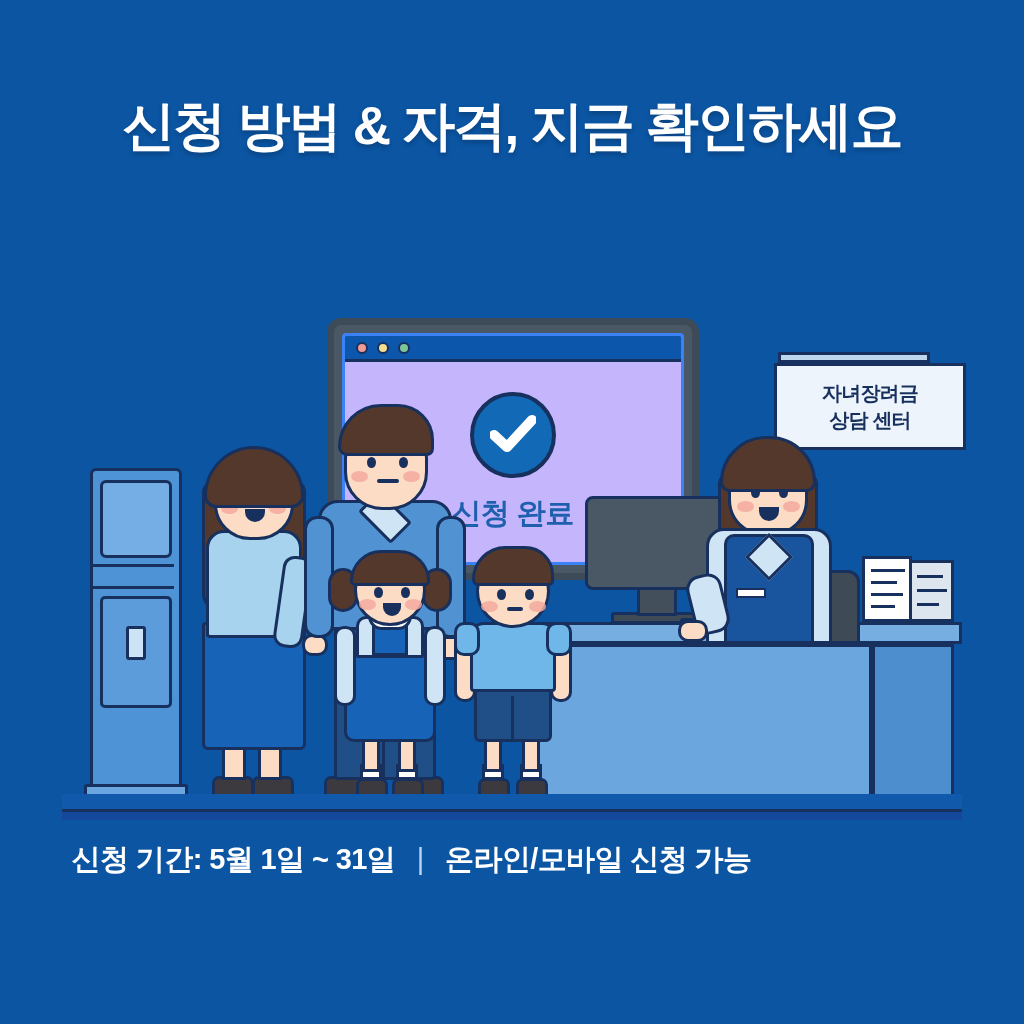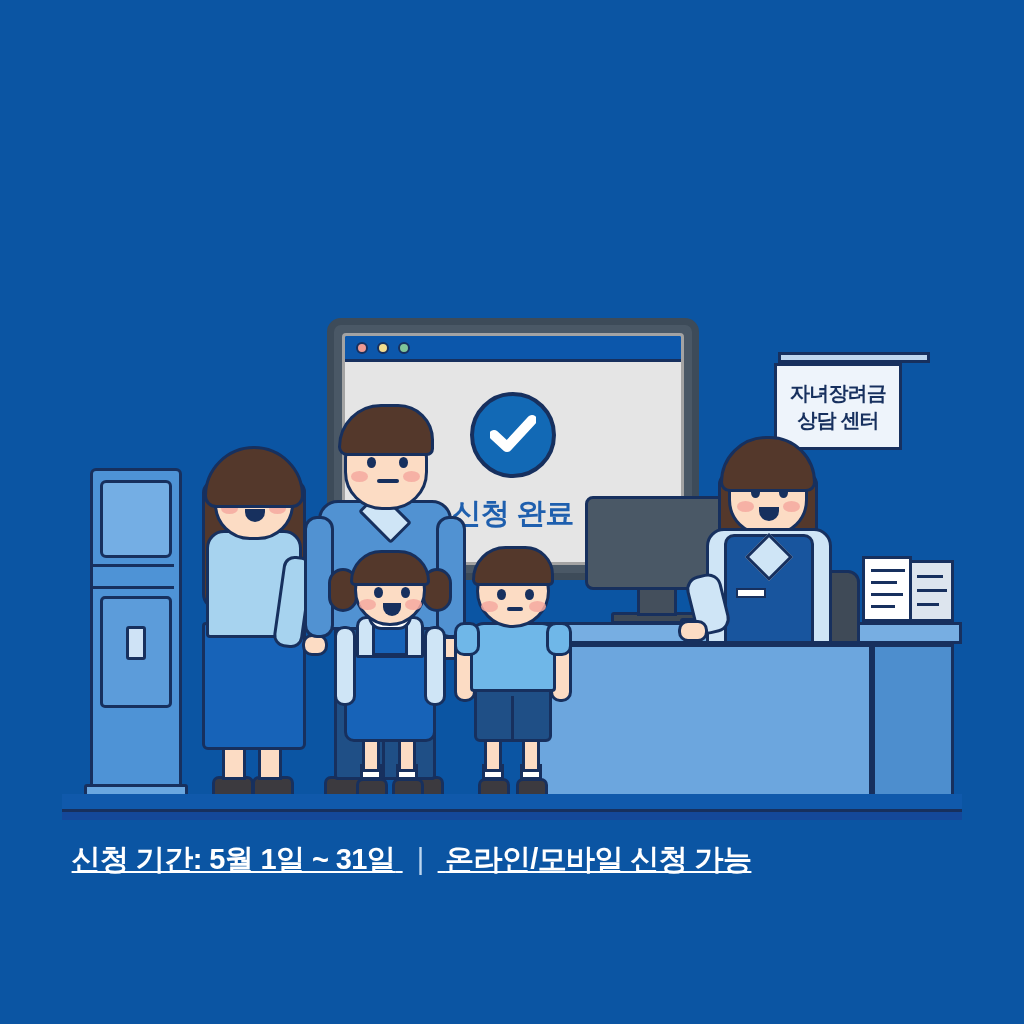--- a/index.html
+++ b/index.html
@@ -60,21 +60,21 @@
   }
 
   
   .screen{
     position:absolute;left:265px;top:18px;width:372px;height:262px;
     background:#4a5866;border:7px solid #3d4b59;border-radius:14px;
     box-sizing:border-box;
   }
   .screen .inner{
     position:absolute;left:8px;top:8px;right:8px;bottom:8px;
-    background:#e5e5e5;border:3px solid #a3a3a3;border-radius:4px;
+    background:#c4b5fd;border:3px solid #3b82f6;border-radius:4px;
     overflow:hidden;
   }
   .screen .titlebar{
     position:absolute;left:0;top:0;width:100%;height:26px;
     background:#0c57ab;border-bottom:3px solid #17305e;
     display:flex;align-items:center;gap:9px;padding-left:11px;box-sizing:border-box;
   }
   .dot{width:12px;height:12px;border-radius:50%;border:2px solid #17305e;box-sizing:border-box;}
   .dot.r{background:#ef9a92;}
   .dot.y{background:#f3dd8e;}
@@ -93,21 +93,21 @@
     color:#1e5fae;font-size:29px;font-weight:bold;letter-spacing:-.5px;
   }
 
   
   .sign{position:absolute;left:712px;top:52px;width:160px;height:98px;}
   .sign .bar{
     position:absolute;left:4px;top:0;width:152px;height:11px;
     background:#bed6ee;border:3px solid #17305e;box-sizing:border-box;
   }
   .sign .board{
-    position:absolute;left:0;top:11px;width:128px;height:87px;
+    position:absolute;left:0;top:11px;width:192px;height:87px;
     background:#eef4fb;border:3px solid #17305e;box-sizing:border-box;
     display:flex;flex-direction:column;align-items:center;justify-content:center;
     color:#17305e;font-size:20px;font-weight:bold;line-height:1.35;letter-spacing:-.8px;
   }
 
   
   .desk{position:absolute;left:452px;bottom:22px;width:448px;height:176px;}
   .desk .top{
     position:absolute;left:0;top:0;width:448px;height:22px;
     background:#77aee2;border:3px solid #17305e;box-sizing:border-box;
@@ -235,39 +235,39 @@
   .clerk .hairtop{position:absolute;left:36px;bottom:152px;width:96px;height:56px;background:#54382b;border:3px solid #17305e;box-sizing:border-box;border-radius:48px 48px 10px 10px;}
   .clerk .hairL{position:absolute;left:34px;bottom:96px;width:28px;height:76px;background:#54382b;border:3px solid #17305e;box-sizing:border-box;border-radius:14px 8px 16px 16px;}
   .clerk .hairR{position:absolute;left:106px;bottom:96px;width:28px;height:76px;background:#54382b;border:3px solid #17305e;box-sizing:border-box;border-radius:8px 14px 16px 16px;}
   .clerk .chair{position:absolute;left:126px;bottom:0;width:50px;height:74px;background:#3f4a57;border:3px solid #17305e;box-sizing:border-box;border-radius:12px 12px 0 0;}
 
   
   .meta{
     position:absolute;left:0;top:840px;width:823px;text-align:center;
     color:#ffffff;font-size:29px;font-weight:bold;letter-spacing:-.6px;
     white-space:nowrap;
-    text-decoration:underline;
   }
   .meta .sep{display:inline-block;margin:0 14px;color:#bcd6ef;font-weight:normal;}
 
   .ctawrap{position:absolute;left:0;top:903px;width:1024px;text-align:center;}
   .cta{
     display:inline-flex;align-items:center;gap:10px;
     background:#ffffff;color:#14417c;
     font-size:25px;font-weight:bold;letter-spacing:-.5px;
     padding:13px 38px;border-radius:32px;cursor:pointer;
     box-shadow:0 3px 7px rgba(0,0,0,.18);
   }
 </style>
 </head>
 <body>
 
 <div class="poster">
 
   <div class="headline">
+    <div class="l2">신청 방법 &amp; 자격, 지금 확인하세요</div>
   </div>
 
   <div class="stage">
 
     <div class="screen">
       <div class="inner">
         <div class="titlebar">
           <span class="dot r"></span>
           <span class="dot y"></span>
           <span class="dot g"></span>

